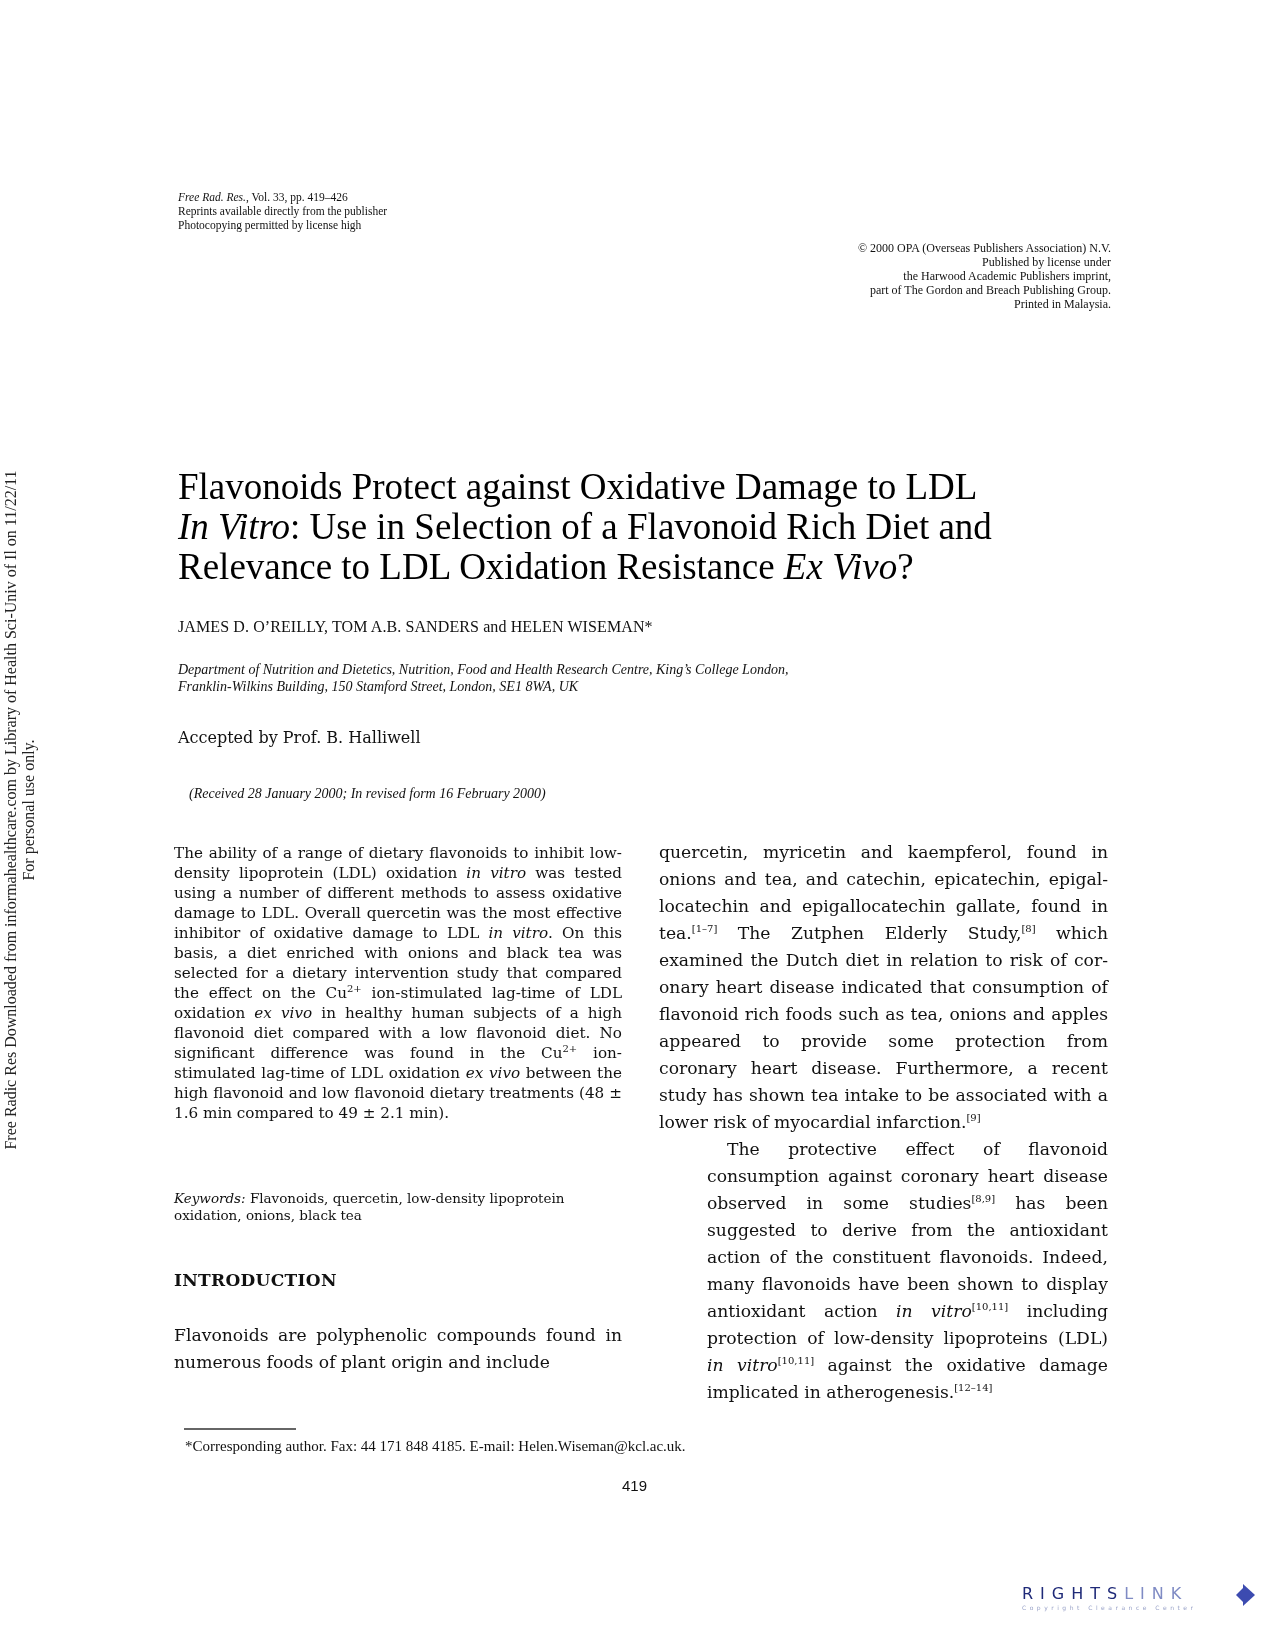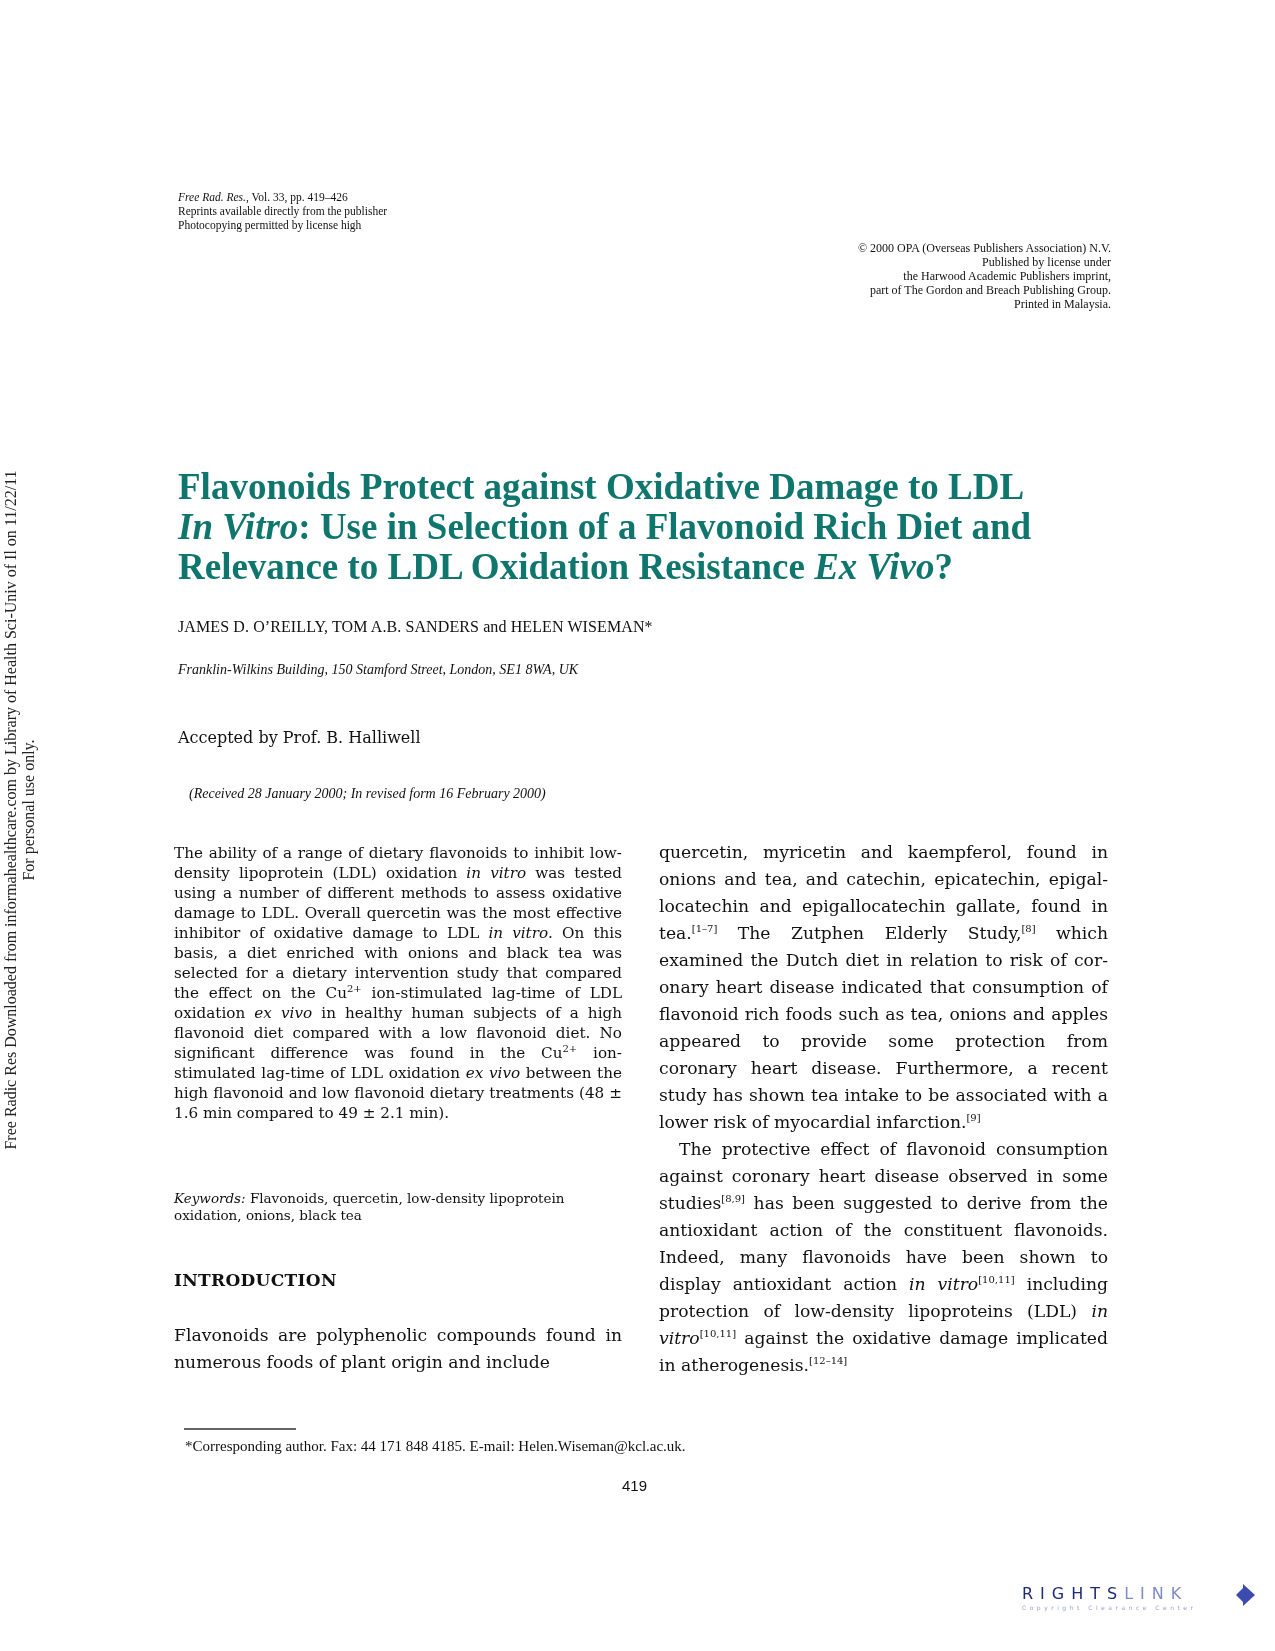--- a/index.html
+++ b/index.html
@@ -1,34 +1,34 @@
 <!DOCTYPE html>
 <html><head>
 <meta charset="utf-8">
 <style>
   html, body { margin: 0; padding: 0; background: #ffffff; }
   body { width: 1275px; height: 1651px; position: relative; overflow: hidden; color: #111; font-family: "DejaVu Serif", "Liberation Serif", serif; }
   .abs { position: absolute; }
   .hdr-left { left: 178px; top: 190px; font-family: "Liberation Serif", serif; font-size: 11.5px; line-height: 14px; }
   .hdr-right { right: 164px; top: 193px; font-family: "Liberation Serif", serif; font-size: 12px; line-height: 14px; text-align: right; margin-top: 48px; }
   .side-stamp { left: 2px; top: 1220px; width: 820px; transform-origin: 0 0; transform: rotate(-90deg); font-family: "Liberation Serif", serif; font-size: 16px; line-height: 18px; text-align: center; color: #222; }
-  .title { left: 178px; top: 467px; width: 920px; font-family: "Liberation Serif", serif; font-size: 37px; line-height: 40px; color: #0f766e; font-weight: bold; }
+  .title { left: 178px; top: 467px; width: 920px; font-family: "Liberation Serif", serif; font-size: 37px; line-height: 40px; color: #000000; }
   .title i { font-style: italic; }
   .authors { left: 178px; top: 618px; font-family: Liberation Serif, serif; font-size: 16px; letter-spacing: 0.1px; }
   .affil { left: 178px; top: 661px; width: 800px; font-family: "Liberation Serif", serif; font-style: italic; font-size: 14px; line-height: 17px; }
   .accepted { left: 178px; top: 728px; font-family: "DejaVu Serif", serif; font-size: 16px; }
   .received { left: 178px; top: 786px; font-family: "Liberation Serif", serif; font-style: italic; font-size: 14px; margin-left: 11px; }
   .abstract { left: 174px; top: 843px; width: 448px; font-family: "DejaVu Serif", serif; font-size: 15.2px; line-height: 20px; text-align: justify; }
   .keywords { left: 174px; top: 1190px; width: 440px; font-family: "DejaVu Serif", serif; font-size: 13.5px; line-height: 17px; }
   .keywords i { font-style: italic; }
   .intro-h { left: 174px; top: 1270px; font-family: "DejaVu Serif", serif; font-weight: bold; font-size: 17px; letter-spacing: 0.3px; }
   .intro-left { left: 174px; top: 1322px; width: 448px; font-family: "DejaVu Serif", serif; font-size: 17.2px; line-height: 27px; text-align: justify; }
   .col-right { left: 659px; top: 839px; width: 449px; font-family: "DejaVu Serif", serif; font-size: 17.2px; line-height: 27px; text-align: justify; }
   .col-right p { margin: 0; }
-  .col-right p.indent { text-indent: 20px; }
+  .col-right p.indent { text-indent: 20px; margin-left: 48px; }
   sup { font-size: 10px; line-height: 0; vertical-align: super; }
   i { font-style: italic; }
   .fn-rule { left: 184px; top: 1428px; width: 112px; height: 2px; background: #666; }
   .footnote { left: 185px; top: 1438px; font-family: "Liberation Serif", serif; font-size: 15px; }
   .pageno { left: 622px; top: 1477px; font-family: Liberation Sans, sans-serif; font-size: 15px; }
   .rightslink { left: 1022px; top: 1584px; width: 235px; height: 40px; }
   .rl-word { font-family: "DejaVu Sans", sans-serif; font-weight: normal; font-size: 16px; letter-spacing: 7px; color: #1f2a78; }
   .rl-word .light { color: #7f8bc4; }
   .rl-sub { font-family: "DejaVu Sans", sans-serif; font-size: 6px; letter-spacing: 3.5px; color: #9aa3c8; margin-top: 1px; }
   .rl-arrow { position: absolute; right: 2px; top: 0px; width: 0; height: 0; border-top: 11px solid transparent; border-bottom: 11px solid transparent; border-left: 12px solid #3c4bb0; }
@@ -58,20 +58,21 @@
 
 <div class="abs title">
   <div>Flavonoids Protect against Oxidative Damage to LDL</div>
   <div><i>In Vitro</i><span>: Use in Selection of a Flavonoid Rich Diet and</span></div>
   <div><span>Relevance to LDL Oxidation Resistance </span><i>Ex Vivo</i><span>?</span></div>
 </div>
 
 <div class="abs authors">JAMES D. O’REILLY, TOM A.B. SANDERS and HELEN WISEMAN*</div>
 
 <div class="abs affil">
+  <div>Department of Nutrition and Dietetics, Nutrition, Food and Health Research Centre, King’s College London,</div>
   <div>Franklin-Wilkins Building, 150 Stamford Street, London, SE1 8WA, UK</div>
 </div>
 
 <div class="abs accepted">Accepted by Prof. B. Halliwell</div>
 
 <div class="abs received">(Received 28 January 2000; In revised form 16 February 2000)</div>
 
 <div class="abs abstract"><span>The ability of a range of dietary flavonoids to inhibit low-density lipoprotein (LDL) oxidation </span><i>in vitro</i><span> was tested using a number of different methods to assess oxidative damage to LDL. Overall quercetin was the most effective inhibitor of oxidative damage to LDL </span><i>in vitro</i><span>. On this basis, a diet enriched with onions and black tea was selected for a dietary intervention study that compared the effect on the Cu</span><sup>2+</sup><span> ion-stimulated lag-time of LDL oxidation </span><i>ex vivo</i><span> in healthy human subjects of a high flavonoid diet compared with a low flavonoid diet. No significant difference was found in the Cu</span><sup>2+</sup><span> ion-stimulated lag-time of LDL oxidation </span><i>ex vivo</i><span> between the high flavonoid and low flavonoid dietary treatments (48 ± 1.6 min compared to 49 ± 2.1 min).</span></div>
 
 <div class="abs keywords"><i>Keywords:</i><span> Flavonoids, quercetin, low-density lipoprotein oxidation, onions, black tea</span></div>

